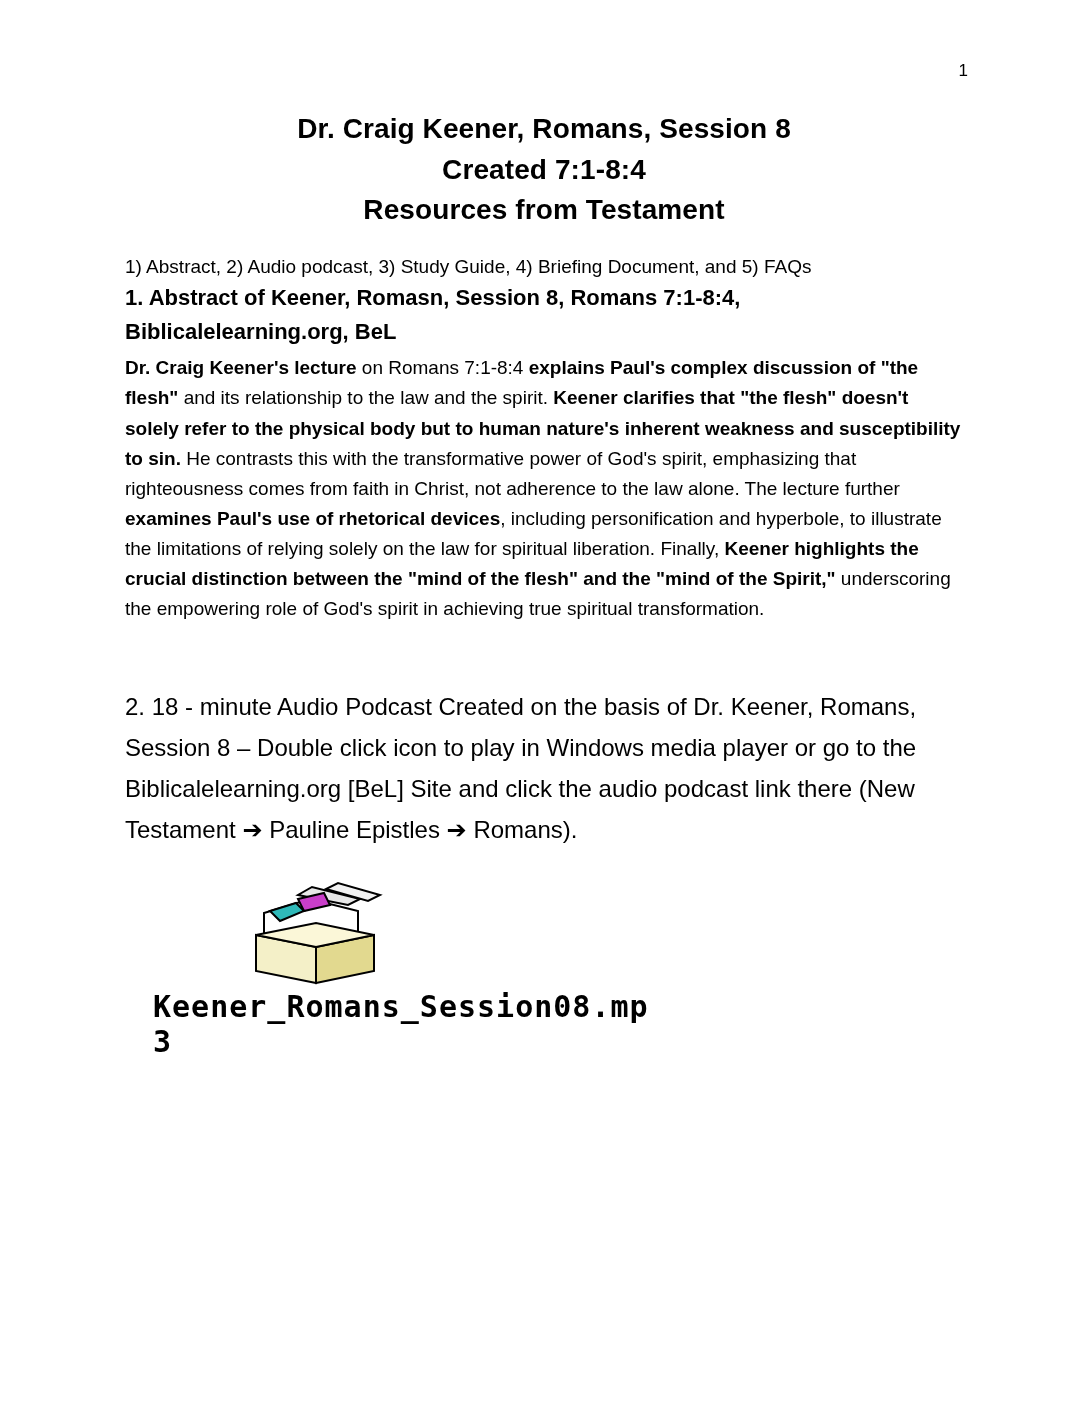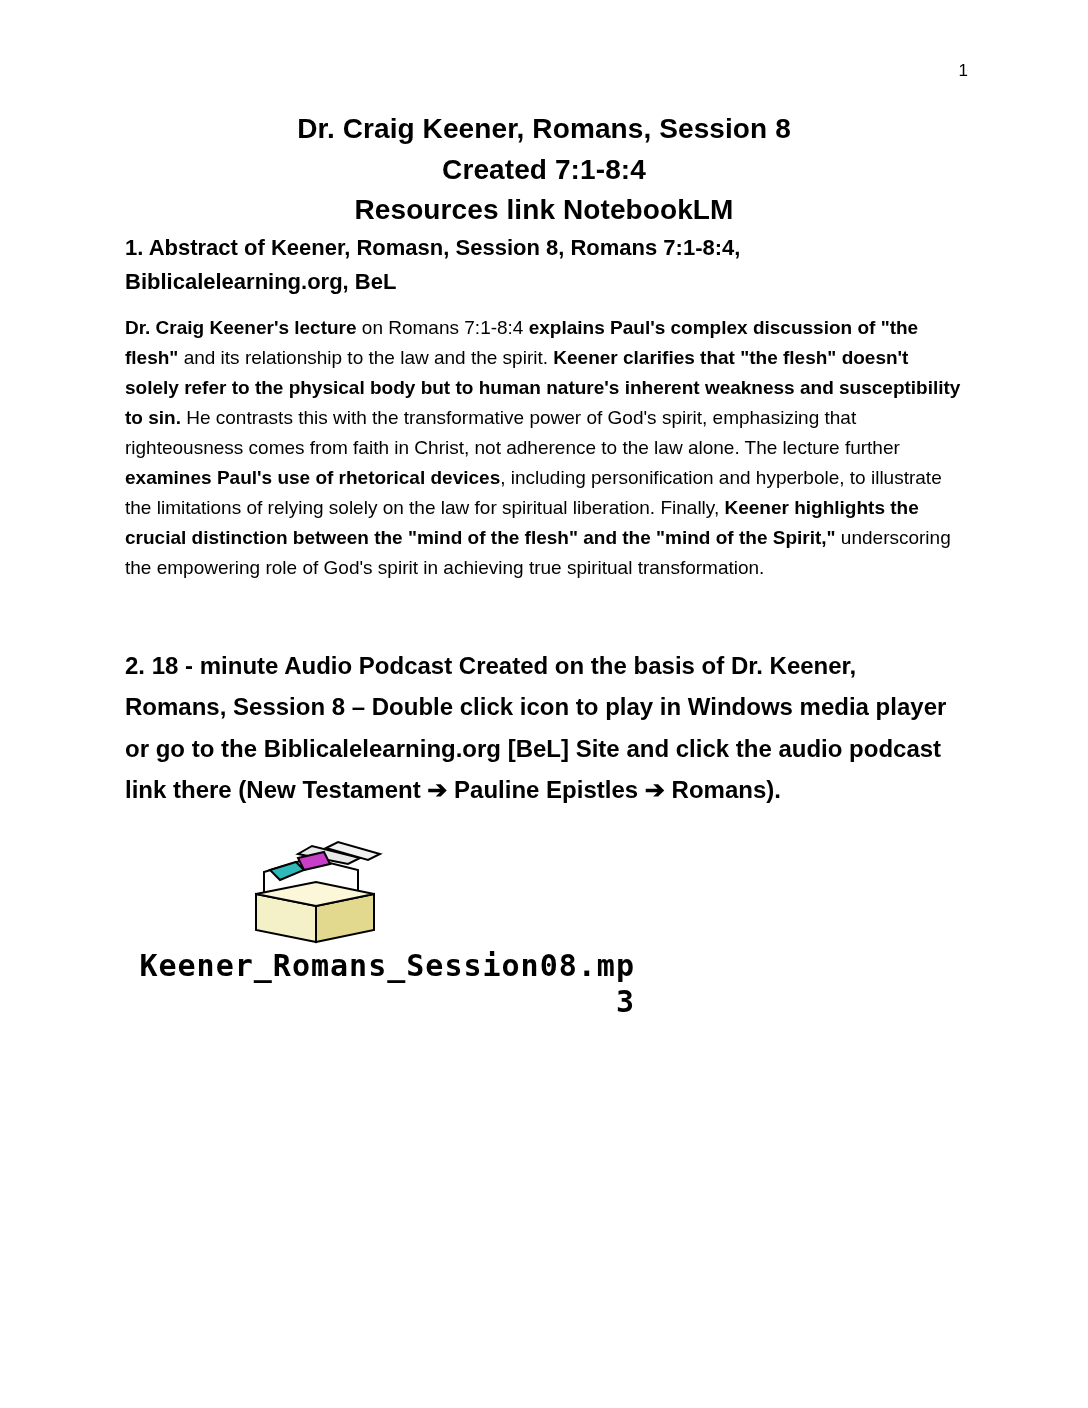--- a/index.html
+++ b/index.html
@@ -54,72 +54,73 @@
     font-weight: normal;
   }
   .section-heading {
     font-weight: bold;
     font-size: 22px;
     line-height: 1.55;
   }
   .abstract-para {
     font-size: 19px;
     line-height: 1.58;
-    margin-top: 14px;
+    margin-top: 4px;
     text-align: left;
   }
   .abstract-para b {
     font-weight: bold;
   }
   .section2-heading {
-    font-weight: bold;
+    font-weight: normal;
     font-size: 24px;
     line-height: 1.72;
     margin-top: 62px;
   }
   .attachment {
     margin-top: 26px;
     text-align: left;
   }
   .attachment-icon-wrap {
     width: 360px;
     margin-left: 10px;
     text-align: center;
   }
   .attachment-filename {
     font-family: "DejaVu Sans Mono", monospace;
     font-size: 30px;
     font-weight: bold;
     line-height: 1.18;
     letter-spacing: 1px;
-    text-align: right;
+    text-align: left;
     width: 500px;
-    margin-left: 10px;
+    margin-left: 28px;
     word-break: break-all;
   }
   svg.pkg-icon {
     display: block;
     margin: 0 auto;
   }
 </style>
 </head>
 <body>
 
 <div class="page">
 
   <div class="page-number">1</div>
 
   <div class="content">
 
     <div class="title-block">
       <span class="title-line">Dr. Craig Keener, Romans, Session 8</span>
       <span class="title-line">Created 7:1-8:4</span>
-      <span class="title-line">Resources link NotebookLM</span>
+      <span class="title-line">Resources from Testament</span>
     </div>
 
+    <div class="subtitle-line">1) Abstract, 2) Audio podcast, 3) Study Guide, 4) Briefing Document, and 5) FAQs</div>
 
     <div class="section-heading">1. Abstract of Keener, Romasn, Session 8, Romans 7:1-8:4, Biblicalelearning.org, BeL</div>
 
     <div class="abstract-para"><b>Dr. Craig Keener's lecture</b><span> on Romans 7:1-8:4 </span><b>explains Paul's complex discussion of "the flesh"</b><span> and its relationship to the law and the spirit. </span><b>Keener clarifies that "the flesh" doesn't solely refer to the physical body but to human nature's inherent weakness and susceptibility to sin.</b><span> He contrasts this with the transformative power of God's spirit, emphasizing that righteousness comes from faith in Christ, not adherence to the law alone. The lecture further </span><b>examines Paul's use of rhetorical devices</b><span>, including personification and hyperbole, to illustrate the limitations of relying solely on the law for spiritual liberation. Finally, </span><b>Keener highlights the crucial distinction between the "mind of the flesh" and the "mind of the Spirit,"</b><span> underscoring the empowering role of God's spirit in achieving true spiritual transformation.</span></div>
 
     <div class="section2-heading">2.  18 - minute Audio Podcast Created on the basis of Dr. Keener, Romans, Session 8 –  Double click icon to play in Windows media player or go to the Biblicalelearning.org [BeL] Site and click the audio podcast link there (New Testament ➔ Pauline Epistles ➔ Romans).</div>
 
     <div class="attachment">
       <div class="attachment-icon-wrap">
         <svg class="pkg-icon" width="150" height="112" viewBox="0 0 150 112" xmlns="http://www.w3.org/2000/svg">

